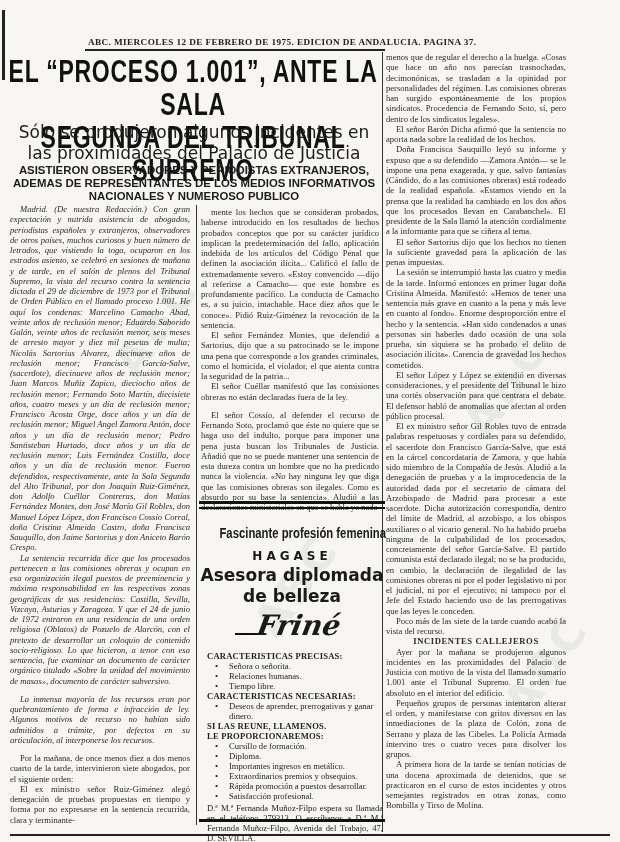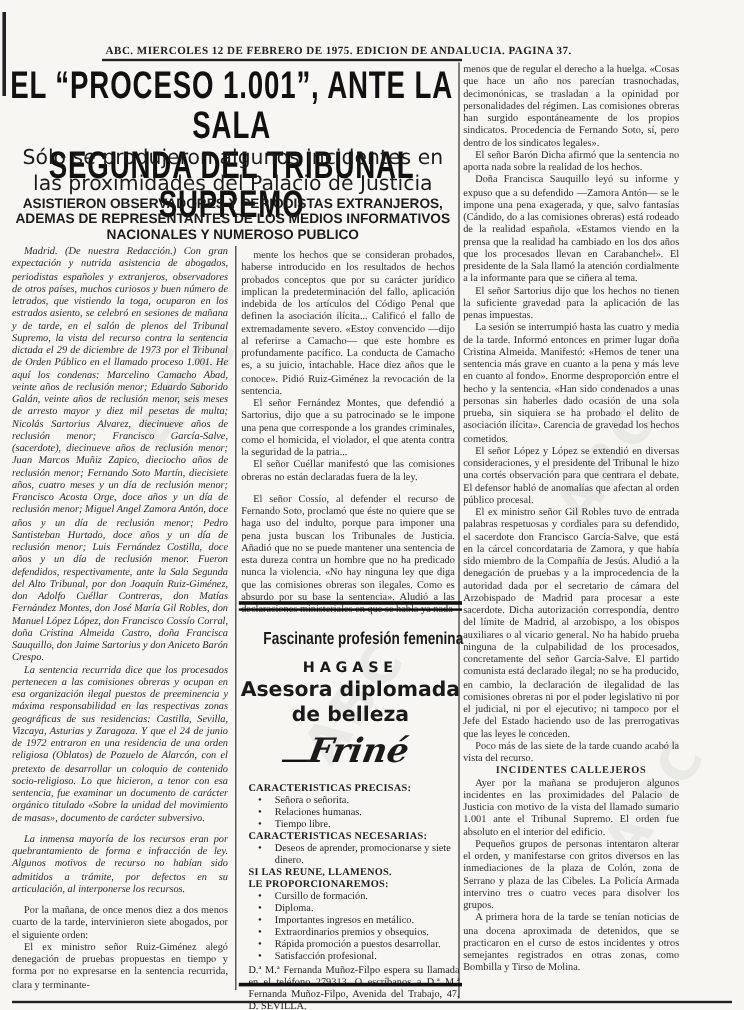--- a/index.html
+++ b/index.html
@@ -153,21 +153,21 @@
     <div class="ad-logo">Friné</div>
     <div class="ad-body">
       <div class="h">CARACTERISTICAS PRECISAS:</div>
       <ul>
         <li>Señora o señorita.</li>
         <li>Relaciones humanas.</li>
         <li>Tiempo libre.</li>
       </ul>
       <div class="h">CARACTERISTICAS NECESARIAS:</div>
       <ul>
-        <li>Deseos de aprender, promocionarse y siete dinero.</li>
+        <li>Deseos de aprender, prerrogativas y ganar dinero.</li>
       </ul>
       <div class="h">SI LAS REUNE, LLAMENOS.</div>
       <div class="h">LE PROPORCIONAREMOS:</div>
       <ul>
         <li>Cursillo de formación.</li>
         <li>Diploma.</li>
         <li>Importantes ingresos en metálico.</li>
         <li>Extraordinarios premios y obsequios.</li>
         <li>Rápida promoción a puestos desarrollar.</li>
         <li>Satisfacción profesional.</li>

